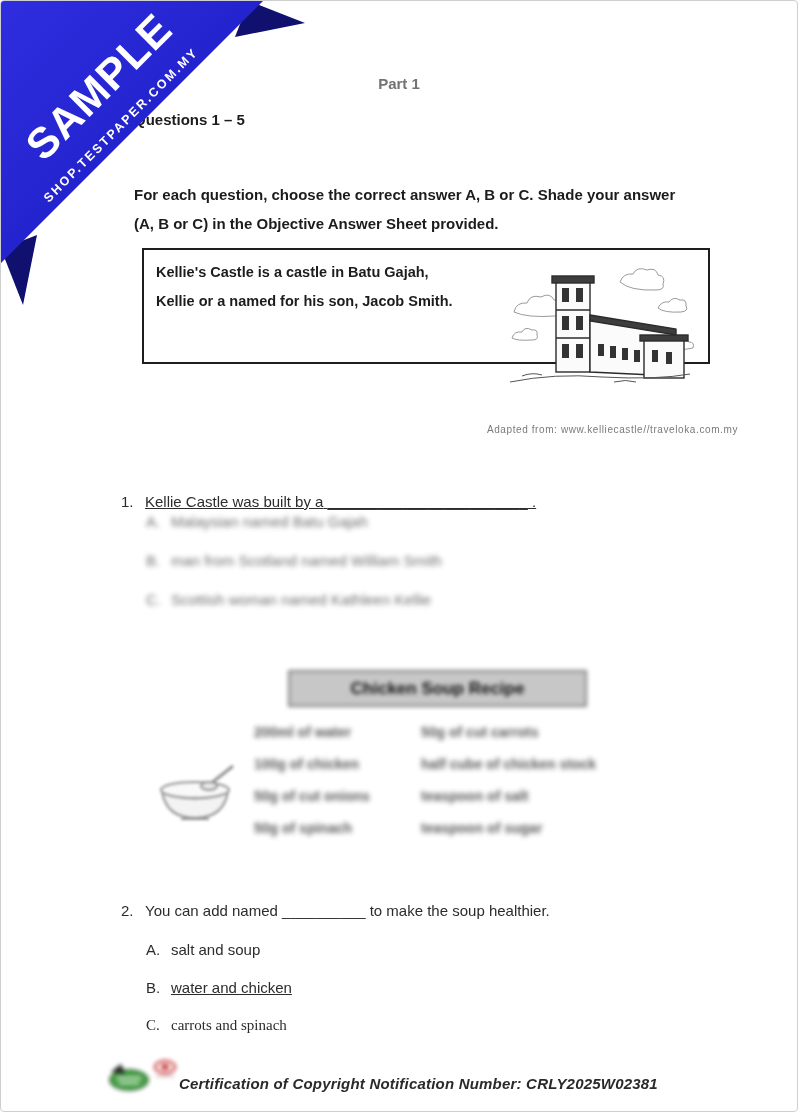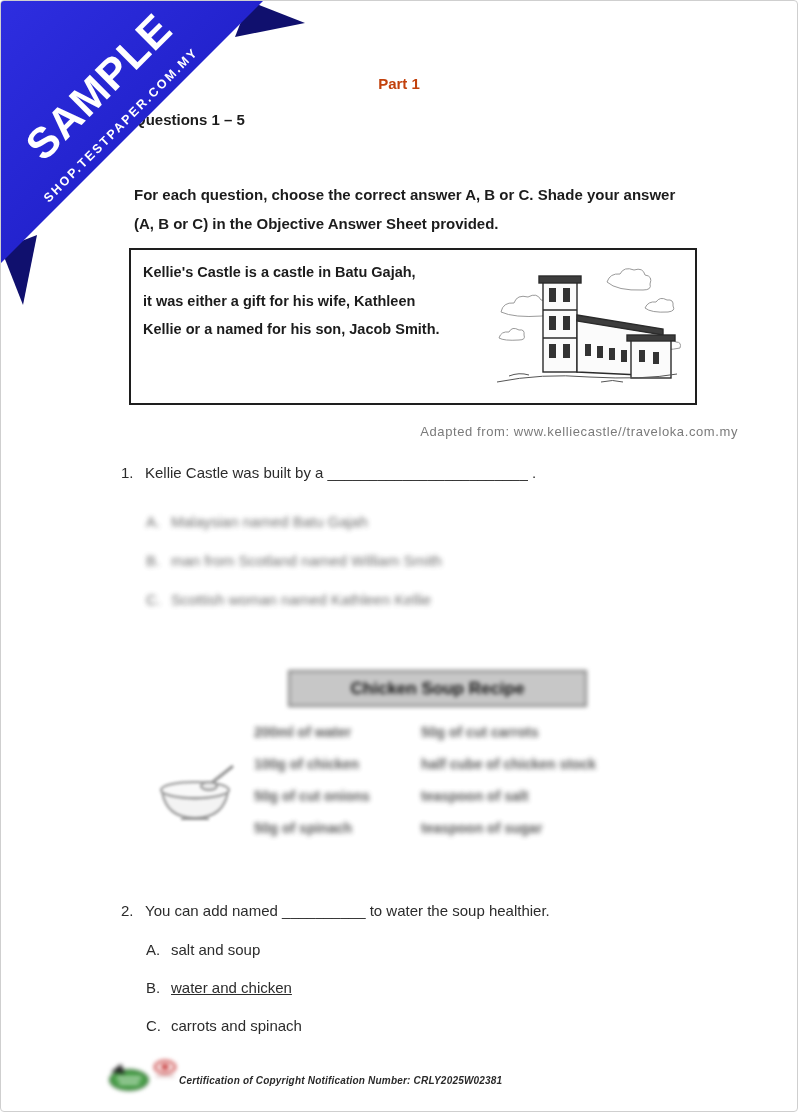--- a/index.html
+++ b/index.html
@@ -22,62 +22,61 @@
   .ribbon-sample{
     position:absolute;left:98px;top:86px;transform:translate(-50%,-50%) rotate(-45deg);
     font-size:43px;font-weight:bold;color:#fff;letter-spacing:1px;white-space:nowrap;
   }
   .ribbon-url{
     position:absolute;left:120px;top:124px;transform:translate(-50%,-50%) rotate(-45deg);
     font-size:12.5px;font-weight:bold;color:#fff;letter-spacing:2.2px;white-space:nowrap;
   }
   
   .abs{position:absolute;}
-  .part-title{top:74px;left:0;width:100%;text-align:center;font-size:15px;font-weight:bold;color:#c2410c;}
+  .part-title{top:74px;left:0;width:100%;text-align:center;font-size:15px;font-weight:bold;color:#737373;}
   .questions-range{top:110px;left:133px;font-size:15px;font-weight:bold;color:#1c1c1c;}
   .instructions{top:148px;left:133px;width:600px;font-size:15px;font-weight:bold;line-height:29px;color:#1c1c1c;margin-top:31px;}
-  .passage-box{top:247px;left:128px;width:568px;height:157px;border:2px solid #1e1e1e;box-sizing:border-box;padding-left:44px;}
+  .passage-box{top:247px;left:141px;width:568px;height:116px;border:2px solid #1e1e1e;box-sizing:border-box;padding-left:44px;}
   .passage-text{position:absolute;top:8px;left:12px;width:340px;font-size:14.5px;font-weight:bold;line-height:28.6px;color:#1c1c1c;}
   .castle{position:absolute;top:12px;right:12px;}
-  .source-line{top:423px;left:0;width:737px;text-align:right;font-size:13px;color:#7a7a7a;letter-spacing:.6px;}
+  .source-line{top:423px;left:0;width:737px;text-align:right;font-size:10px;color:#7a7a7a;letter-spacing:.6px;}
   .q-line{font-size:15px;color:#2c2c2c;}
   .q-num{display:inline-block;width:24px;}
   .blank{letter-spacing:0;color:#2c2c2c;}
   .opt-label{display:inline-block;width:25px;}
   .blurred{filter:blur(2.4px);opacity:.8;color:#4a4a4a;}
   .blur-soft{filter:blur(2px);}
   
   .recipe-title-box{
     top:669px;left:287px;width:299px;height:37px;background:#c7c7c7;
     border:2px solid #7c7c7c;box-sizing:border-box;display:flex;align-items:center;justify-content:center;
     font-size:17px;font-weight:bold;color:#111;filter:blur(2px);
   }
   .ing{position:absolute;font-size:14px;font-weight:bold;color:#3c3c3c;filter:blur(2.5px);opacity:.85;white-space:nowrap;}
   .soup-bowl{position:absolute;top:757px;left:152px;filter:blur(1.6px);opacity:.75;}
   
   .footer-logo-green{position:absolute;top:1061px;left:104px;}
   .footer-logo-red{position:absolute;top:1059px;left:152px;}
-  .cert-text{top:1074px;left:178px;font-size:10px;font-weight:bold;font-style:italic;color:#2a2a2a;letter-spacing:.2px;}
+  .cert-text{top:1074px;left:178px;font-size:15px;font-weight:bold;font-style:italic;color:#2a2a2a;letter-spacing:.2px;}
 </style>
 </head>
 <body>
 
 <div class="page">
 
   <div class="abs part-title">Part 1</div>
   <div class="abs questions-range">Questions 1 – 5</div>
   <div class="abs instructions">
     <div>For each question, choose the correct answer A, B or C. Shade your answer</div>
     <div>(A, B or C) in the Objective Answer Sheet provided.</div>
   </div>
 
   <div class="abs passage-box">
     <div class="passage-text">
       <div>Kellie's Castle is a castle in Batu Gajah,</div>
-      <div>it was either a gift for his wife, Kathleen</div>
       <div>Kellie or a named for his son, Jacob Smith.</div>
     </div>
     <svg class="castle" width="192" height="128" viewBox="0 0 192 128">
       <g fill="none" stroke="#9a9a9a" stroke-width="1">
         <path d="M10 50 q2 -10 13 -9 q3 -9 14 -6 q9 -5 13 3 q9 0 6 9 q3 6 -5 7 q-28 2 -41 -4z"></path>
         <path d="M116 20 q3 -9 13 -8 q4 -8 14 -4 q9 -3 11 5 q8 1 5 9 q2 6 -7 6 q-26 1 -36 -8z"></path>
         <path d="M154 46 q3 -7 11 -6 q4 -6 11 -2 q7 -1 6 6 q3 5 -5 6 q-17 1 -23 -4z"></path>
         <path d="M8 76 q2 -7 10 -6 q3 -6 10 -2 q6 -1 5 5 q2 5 -5 5 q-15 1 -20 -2z"></path>
         <path d="M166 86 q3 -6 10 -5 q4 -5 9 -1 q6 0 4 6 q-14 3 -23 0z"></path>
       </g>
@@ -107,21 +106,21 @@
       </g>
       <g fill="none" stroke="#555" stroke-width="1">
         <path d="M6 120 q45 -9 92 -5 q55 3 88 -3"></path>
         <path d="M18 114 q10 -4 20 -1"></path>
         <path d="M110 120 q12 -3 22 0"></path>
       </g>
     </svg>
   </div>
   <div class="abs source-line">Adapted from: www.kelliecastle//traveloka.com.my</div>
 
-  <div class="abs q-line" style="top:463px;left:120px;">
+  <div class="abs q-line" style="top:492px;left:120px;text-decoration:underline;">
     <span class="q-num">1.</span><span>Kellie Castle was built by a</span>
     <span class="blank">________________________</span>
     <span>.</span>
   </div>
   <div class="abs q-line blurred" style="top:512px;left:145px;">
     <span class="opt-label">A.</span><span>Malaysian named Batu Gajah</span>
   </div>
   <div class="abs q-line blurred" style="top:551px;left:145px;">
     <span class="opt-label">B.</span><span>man from Scotland named William Smith</span>
   </div>
@@ -146,29 +145,29 @@
       <path d="M9 33 q33 15 66 0 q-4 27 -33 27 q-29 0 -33 -27z"></path>
       <ellipse cx="42" cy="32" rx="34" ry="8" fill="#f7f7f7"></ellipse>
       <ellipse cx="56" cy="28" rx="8" ry="4" fill="#e2e2e2"></ellipse>
       <path d="M28 61 h28" fill="none"></path>
     </g>
   </svg>
 
   <div class="abs q-line" style="top:901px;left:120px;">
     <span class="q-num">2.</span><span>You can add named</span>
     <span class="blank">__________</span>
-    <span>to water the soup healthier.</span>
+    <span>to make the soup healthier.</span>
   </div>
   <div class="abs q-line" style="top:940px;left:145px;">
     <span class="opt-label">A.</span><span>salt and soup</span>
   </div>
   <div class="abs q-line" style="top:978px;left:145px;text-decoration:underline;">
     <span class="opt-label">B.</span><span>water and chicken</span>
   </div>
-  <div class="abs q-line" style="top:1016px;left:145px;">
+  <div class="abs q-line" style="top:1016px;left:145px;font-family:Liberation Serif, serif;">
     <span class="opt-label">C.</span><span>carrots and spinach</span>
   </div>
 
   <svg class="footer-logo-green blur-soft" width="44" height="30" viewBox="0 0 44 30">
     <ellipse cx="24" cy="18" rx="19" ry="10" fill="#4aa04a" stroke="#1d5c1d" stroke-width="1.5"></ellipse>
     <path d="M6 10 L16 2 L20 12 Z" fill="#222"></path>
     <line x1="12" y1="16" x2="36" y2="16" stroke="#e8f5e8" stroke-width="2"></line>
     <line x1="14" y1="21" x2="34" y2="21" stroke="#e8f5e8" stroke-width="2"></line>
   </svg>
   <svg class="footer-logo-red blur-soft" width="24" height="18" viewBox="0 0 24 18">

